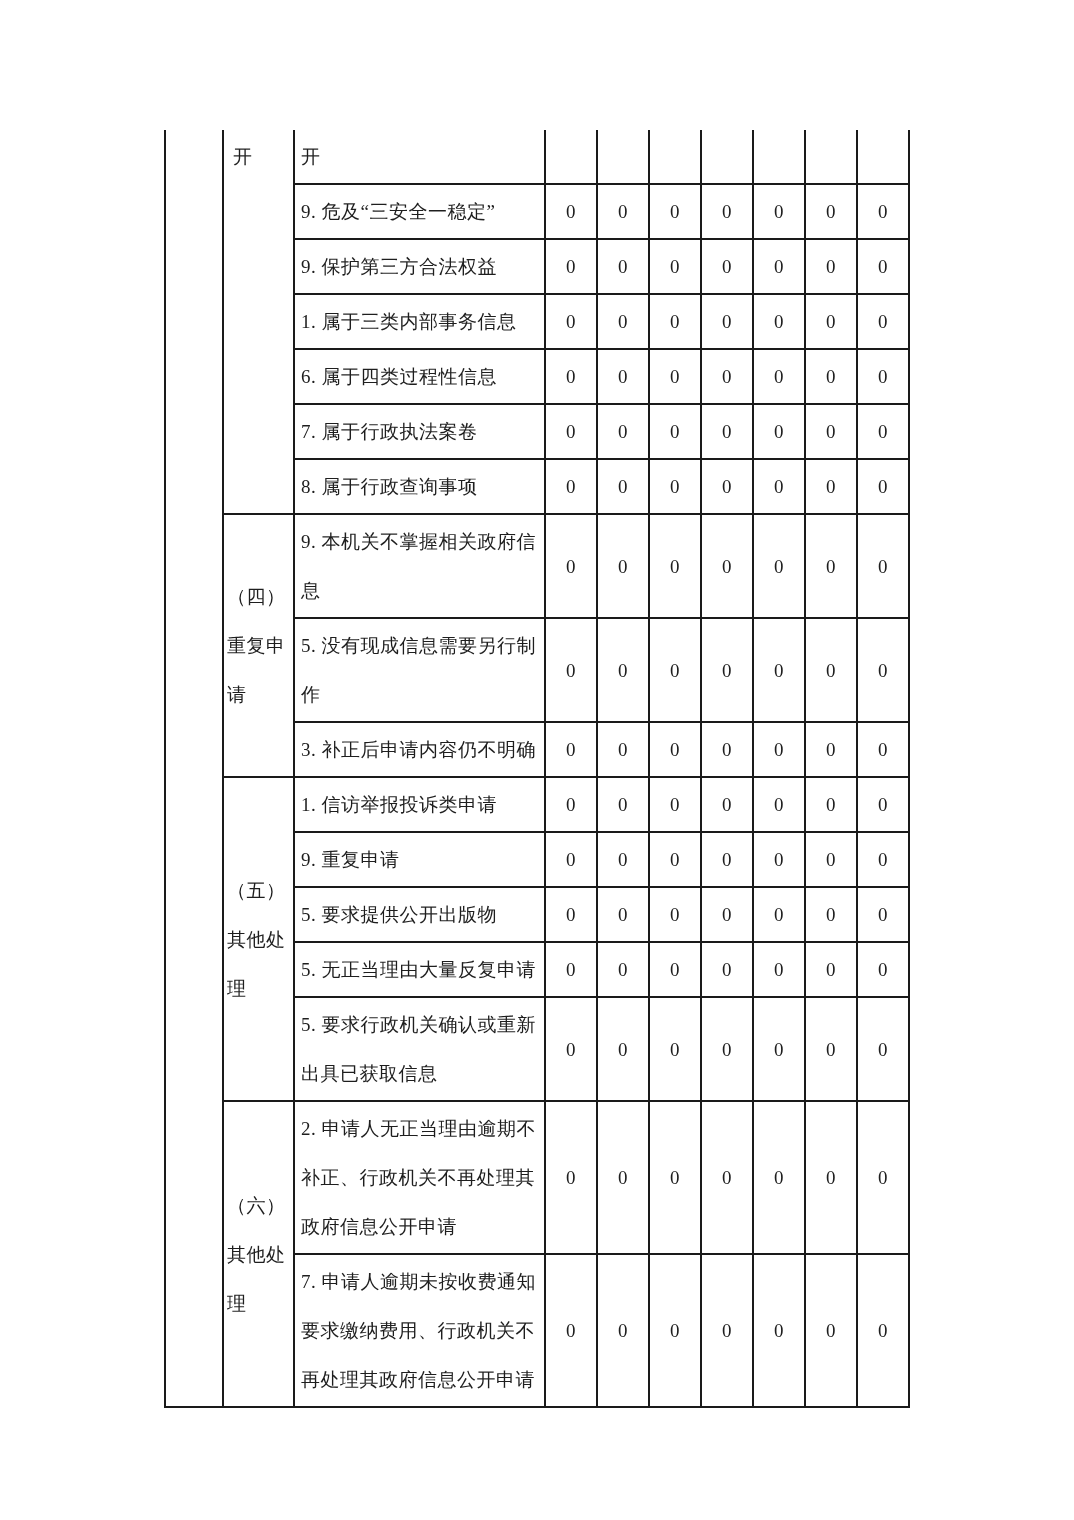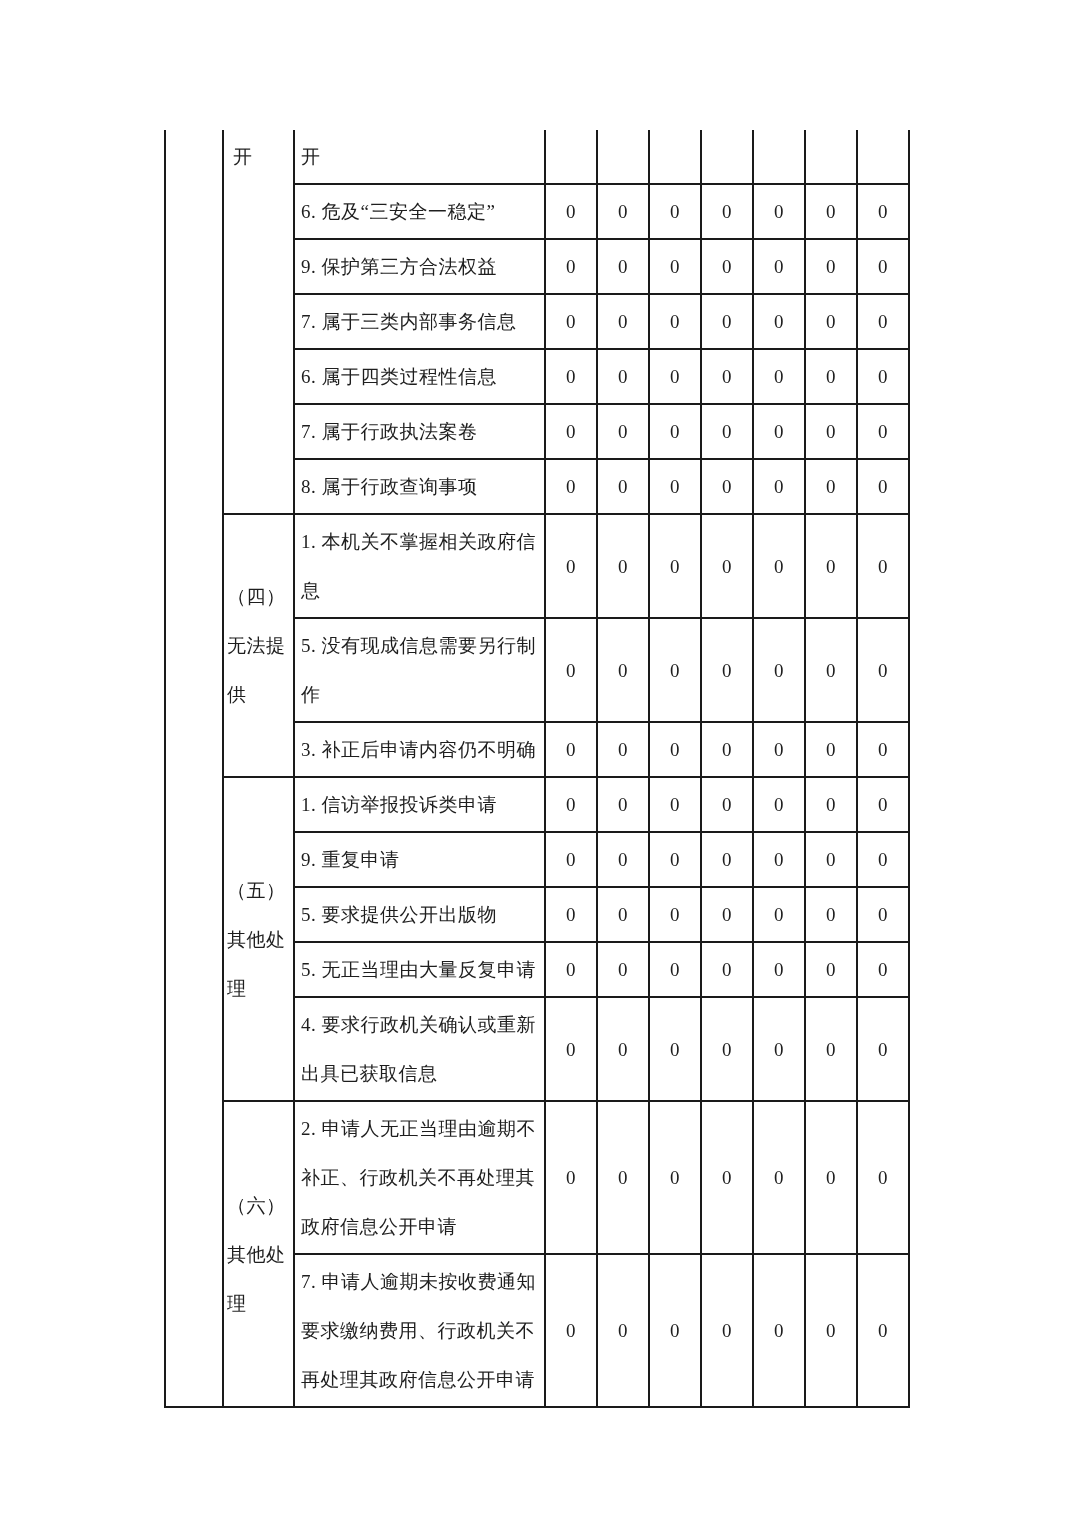--- a/index.html
+++ b/index.html
@@ -83,41 +83,41 @@
         <td class="label-cell">开</td>
         <td class="value-cell"></td>
         <td class="value-cell"></td>
         <td class="value-cell"></td>
         <td class="value-cell"></td>
         <td class="value-cell"></td>
         <td class="value-cell"></td>
         <td class="value-cell"></td>
       </tr>
       <tr class="data-row">
-        <td class="label-cell">6. 危及“三安全一稳定”</td>
+        <td class="label-cell">9. 危及“三安全一稳定”</td>
         <td class="value-cell">0</td>
         <td class="value-cell">0</td>
         <td class="value-cell">0</td>
         <td class="value-cell">0</td>
         <td class="value-cell">0</td>
         <td class="value-cell">0</td>
         <td class="value-cell">0</td>
       </tr>
       <tr class="data-row">
         <td class="label-cell">9. 保护第三方合法权益</td>
         <td class="value-cell">0</td>
         <td class="value-cell">0</td>
         <td class="value-cell">0</td>
         <td class="value-cell">0</td>
         <td class="value-cell">0</td>
         <td class="value-cell">0</td>
         <td class="value-cell">0</td>
       </tr>
       <tr class="data-row">
-        <td class="label-cell">7. 属于三类内部事务信息</td>
+        <td class="label-cell">1. 属于三类内部事务信息</td>
         <td class="value-cell">0</td>
         <td class="value-cell">0</td>
         <td class="value-cell">0</td>
         <td class="value-cell">0</td>
         <td class="value-cell">0</td>
         <td class="value-cell">0</td>
         <td class="value-cell">0</td>
       </tr>
       <tr class="data-row">
         <td class="label-cell">6. 属于四类过程性信息</td>
@@ -143,22 +143,22 @@
         <td class="label-cell">8. 属于行政查询事项</td>
         <td class="value-cell">0</td>
         <td class="value-cell">0</td>
         <td class="value-cell">0</td>
         <td class="value-cell">0</td>
         <td class="value-cell">0</td>
         <td class="value-cell">0</td>
         <td class="value-cell">0</td>
       </tr>
       <tr class="data-row">
-        <td class="section-cell" rowspan="3">（四）无法提供</td>
-        <td class="label-cell">1. 本机关不掌握相关政府信息</td>
+        <td class="section-cell" rowspan="3">（四）重复申请</td>
+        <td class="label-cell">9. 本机关不掌握相关政府信息</td>
         <td class="value-cell">0</td>
         <td class="value-cell">0</td>
         <td class="value-cell">0</td>
         <td class="value-cell">0</td>
         <td class="value-cell">0</td>
         <td class="value-cell">0</td>
         <td class="value-cell">0</td>
       </tr>
       <tr class="data-row">
         <td class="label-cell">5. 没有现成信息需要另行制作</td>
@@ -215,21 +215,21 @@
         <td class="label-cell">5. 无正当理由大量反复申请</td>
         <td class="value-cell">0</td>
         <td class="value-cell">0</td>
         <td class="value-cell">0</td>
         <td class="value-cell">0</td>
         <td class="value-cell">0</td>
         <td class="value-cell">0</td>
         <td class="value-cell">0</td>
       </tr>
       <tr class="data-row">
-        <td class="label-cell">4. 要求行政机关确认或重新出具已获取信息</td>
+        <td class="label-cell">5. 要求行政机关确认或重新出具已获取信息</td>
         <td class="value-cell">0</td>
         <td class="value-cell">0</td>
         <td class="value-cell">0</td>
         <td class="value-cell">0</td>
         <td class="value-cell">0</td>
         <td class="value-cell">0</td>
         <td class="value-cell">0</td>
       </tr>
       <tr class="data-row">
         <td class="section-cell" rowspan="2">（六）其他处理</td>

